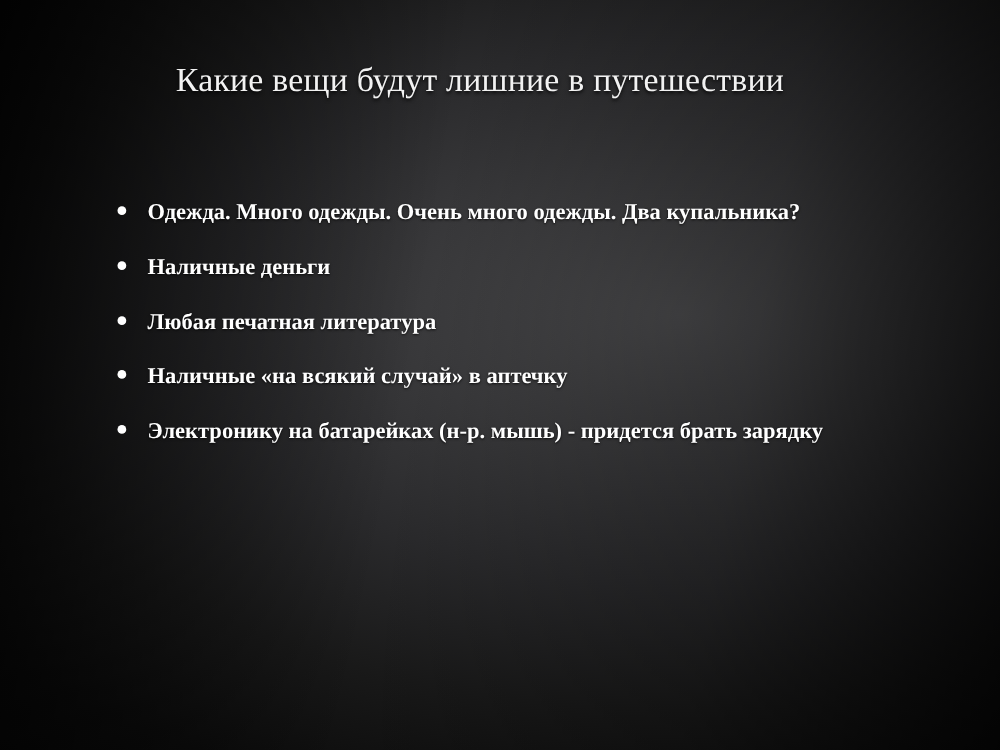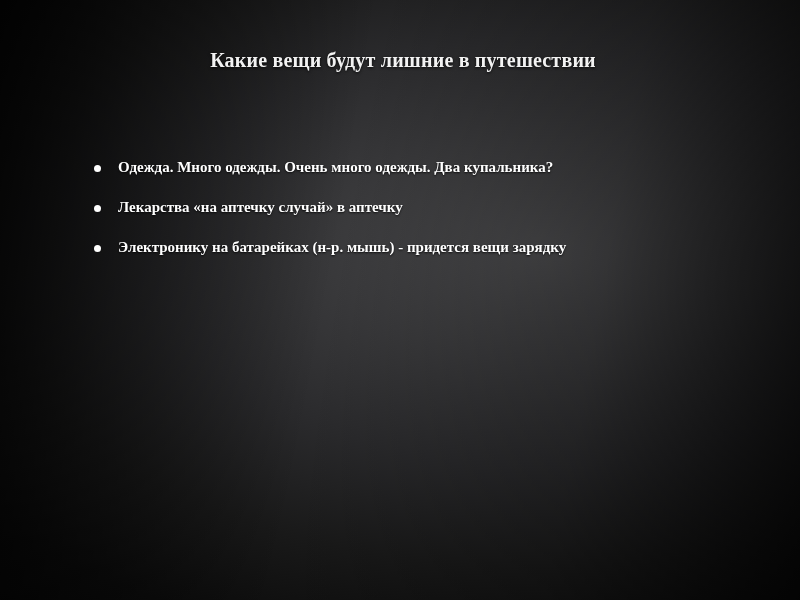--- a/index.html
+++ b/index.html
@@ -24,27 +24,27 @@
   }
   .slide::after {
     content: "";
     position: absolute;
     left: 0; top: 0; right: 0; bottom: 0;
     background: linear-gradient(100deg, rgba(0,0,0,0.88) 0%, rgba(0,0,0,0.45) 18%, rgba(0,0,0,0.0) 42%, rgba(0,0,0,0.25) 72%, rgba(0,0,0,0.8) 100%);
     pointer-events: none;
   }
   .title {
     position: absolute;
-    left: 63px;
+    left: 44px;
     top: 48px;
     width: 680px;
     text-align: center;
     color: #f2f2f2;
-    font-size: 20px;
-    font-weight: bold;
+    font-size: 27px;
+    font-weight: normal;
     letter-spacing: 0.2px;
     text-shadow: 0 1px 3px rgba(0,0,0,0.85);
     z-index: 3;
     line-height: 1.2;
   }
   .body-list {
     position: absolute;
     left: 88px;
     top: 158px;
     width: 640px;
@@ -52,21 +52,21 @@
     margin: 0;
     padding: 0;
     list-style: none;
   }
   .bullet-row {
     position: relative;
     display: block;
     padding-left: 30px;
     margin-bottom: 20px;
     color: #ffffff;
-    font-size: 15px;
+    font-size: 18px;
     font-weight: bold;
     line-height: 1.32;
     text-shadow: 0 1px 2px rgba(0,0,0,0.8);
   }
   .bullet-row .dot {
     position: absolute;
     left: 6px;
     top: 7px;
     width: 7px;
     height: 7px;
@@ -84,21 +84,29 @@
 
   <div class="title">Какие вещи будут лишние в путешествии</div>
 
   <ul class="body-list">
     <li class="bullet-row">
       <span class="dot"></span>
       <span class="txt">Одежда. Много одежды. Очень много одежды. Два купальника?</span>
     </li>
     <li class="bullet-row">
       <span class="dot"></span>
-      <span class="txt">Лекарства «на аптечку случай» в аптечку</span>
+      <span class="txt">Наличные деньги</span>
     </li>
     <li class="bullet-row">
       <span class="dot"></span>
-      <span class="txt">Электронику на батарейках (н-р. мышь) - придется вещи зарядку</span>
+      <span class="txt">Любая печатная литература</span>
+    </li>
+    <li class="bullet-row">
+      <span class="dot"></span>
+      <span class="txt">Наличные «на всякий случай» в аптечку</span>
+    </li>
+    <li class="bullet-row">
+      <span class="dot"></span>
+      <span class="txt">Электронику на батарейках (н-р. мышь) - придется брать зарядку</span>
     </li>
   </ul>
 
 </div>
 
 </body></html>

